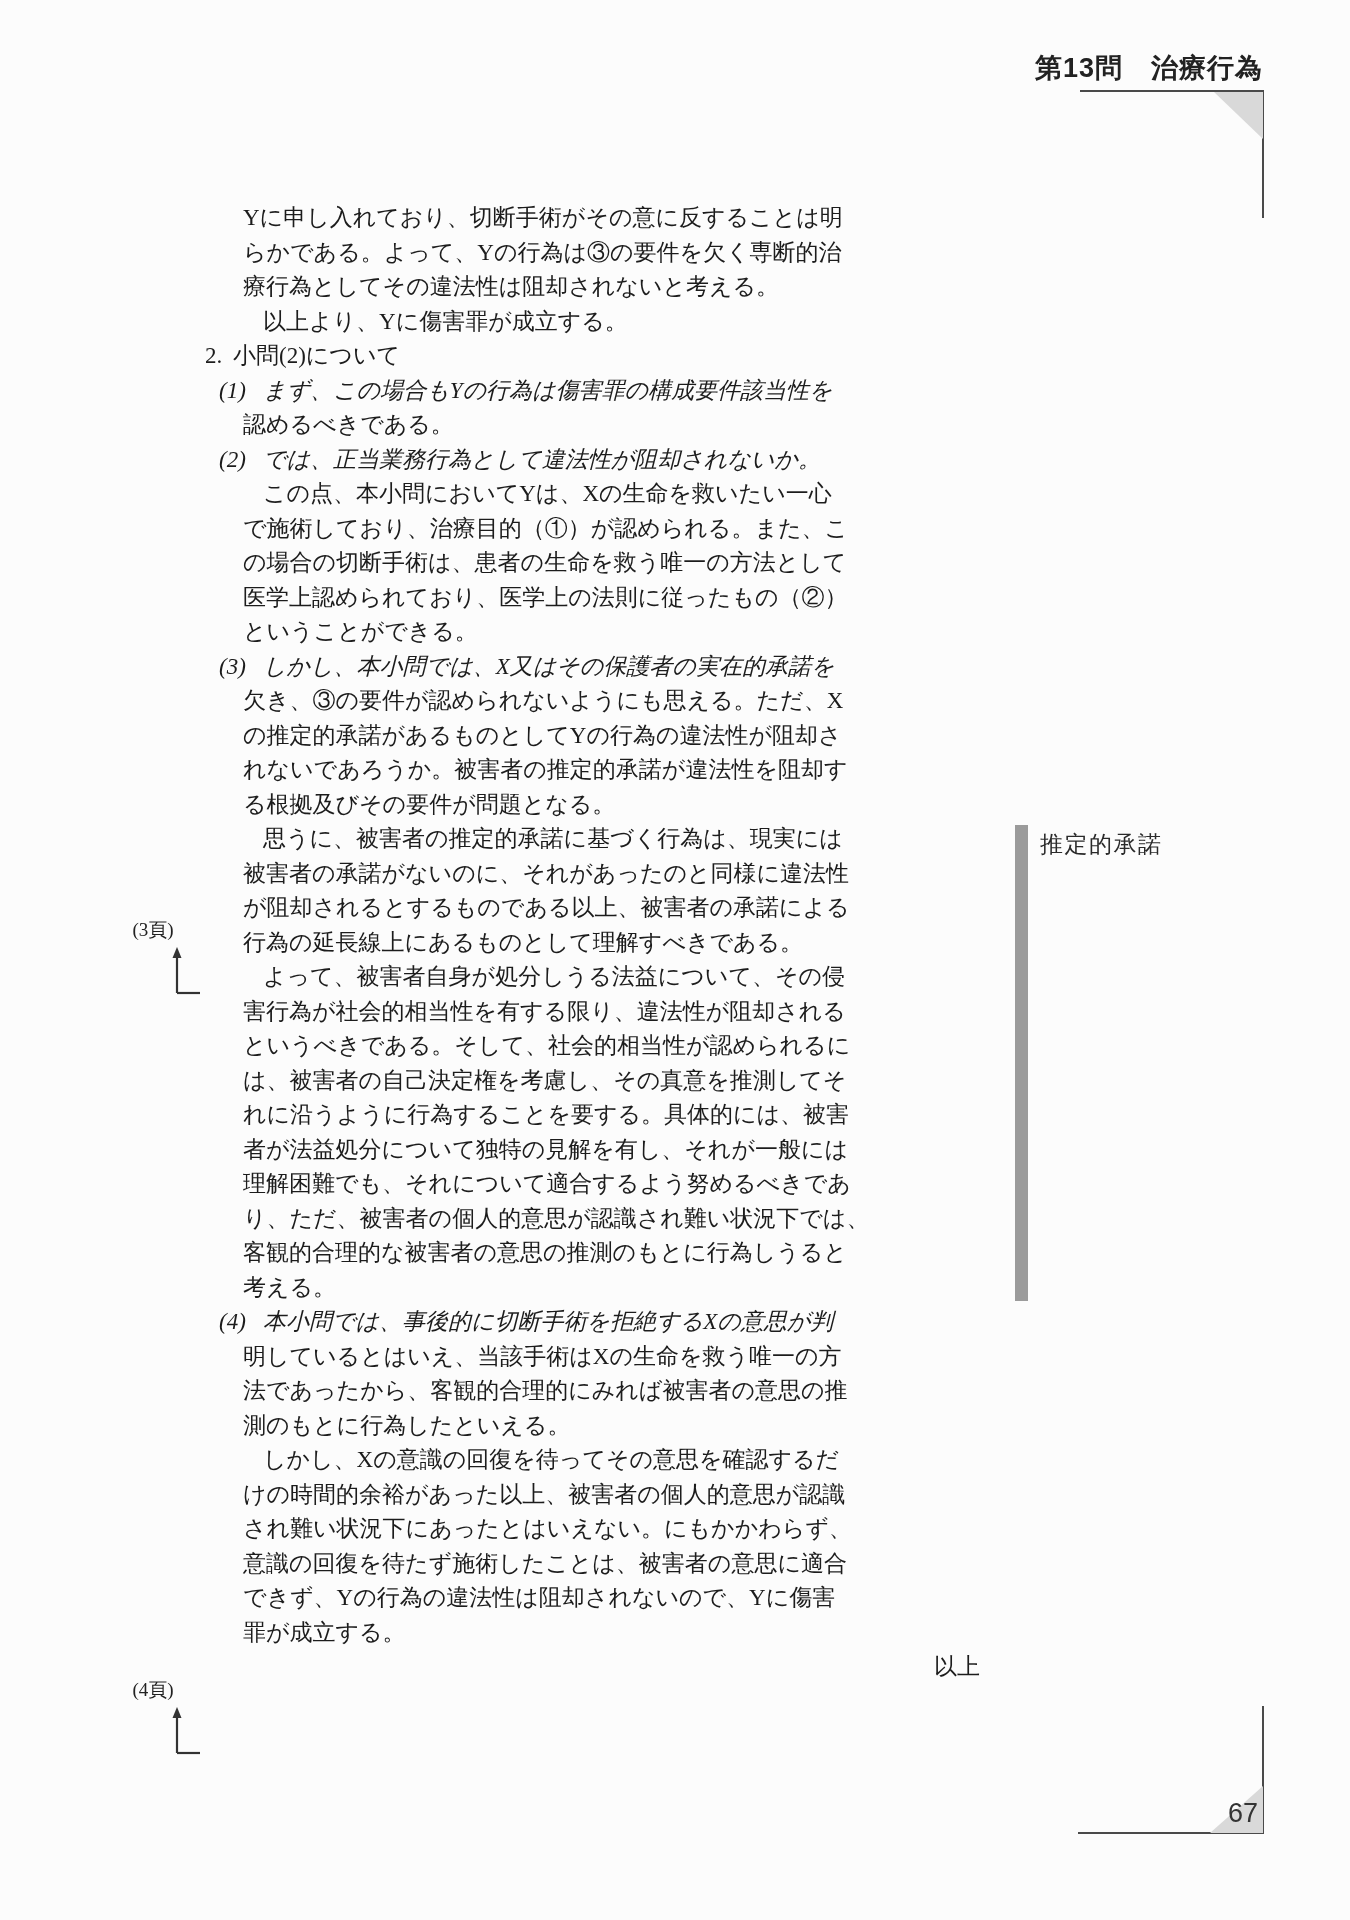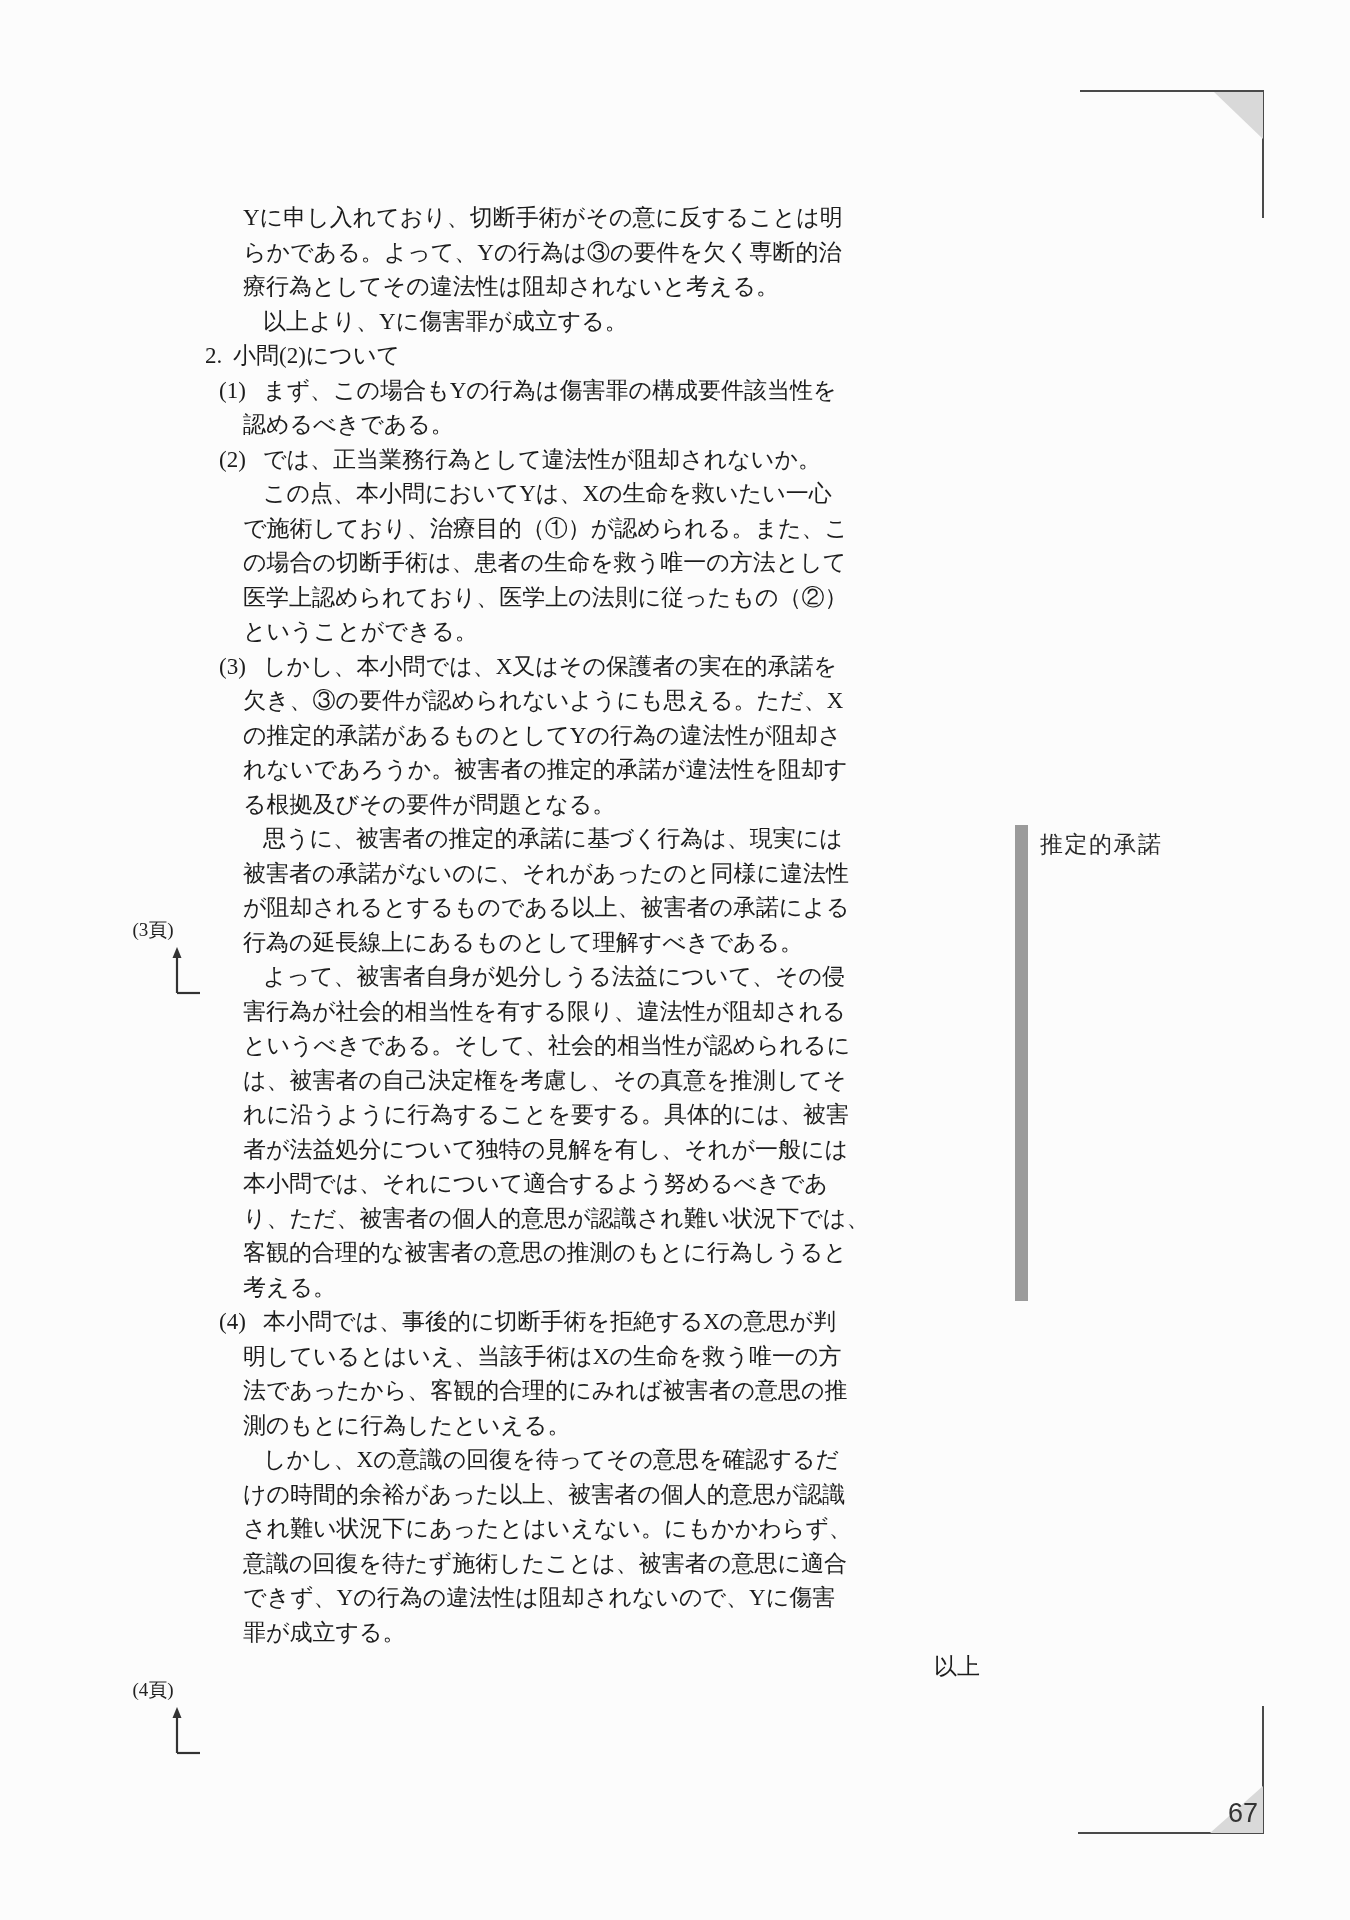--- a/index.html
+++ b/index.html
@@ -27,21 +27,21 @@
     font-family:Liberation Sans, sans-serif;
     font-size:27px;color:#333;
   }
   
   .content{
     position:absolute;left:0;top:201px;width:1350px;
     font-size:23px;line-height:34.5px;
   }
   .line{white-space:nowrap;}
   .line.num {padding-left:205px;}
-  .line.item{padding-left:219px;}
+  .line.item{padding-left:219px;font-style:italic;}
   .line.cont{padding-left:243px;}
   .line.para{padding-left:263px;}
   .line.right{padding-right:370px;text-align:right;}
   .line .lbl{display:inline-block;}
   .line.num  .lbl{width:28px;}
   .line.item .lbl{width:44px;}
   
   .note{position:absolute;color:#222;margin-top:36px;}
   .note-3{left:122px;top:881px;}
   .note-4{left:122px;top:1641px;}
@@ -56,20 +56,21 @@
     position:absolute;left:1040px;top:829px;
     font-family:"Liberation Sans","DejaVu Sans",sans-serif;
     font-size:23px;letter-spacing:1.5px;color:#2a2a2a;
   }
 </style>
 </head>
 <body>
 
 <div class="page">
 
+  <div class="page-title">第13問　治療行為</div>
   <div class="rule rule-top-h"></div>
   <div class="rule rule-top-v"></div>
   <div class="tri tri-top">
     <svg width="50" height="48" viewBox="0 0 50 48" aria-hidden="true">
       <polygon points="1,0 50,0 50,47" fill="#d9d9d9"></polygon>
     </svg>
   </div>
 
   <div class="content">
       <div class="line cont"><span>Yに申し入れており、切断手術がその意に反することは明</span></div>
@@ -93,21 +94,21 @@
       <div class="line para"><span>思うに、被害者の推定的承諾に基づく行為は、現実には</span></div>
       <div class="line cont"><span>被害者の承諾がないのに、それがあったのと同様に違法性</span></div>
       <div class="line cont"><span>が阻却されるとするものである以上、被害者の承諾による</span></div>
       <div class="line cont"><span>行為の延長線上にあるものとして理解すべきである。</span></div>
       <div class="line para"><span>よって、被害者自身が処分しうる法益について、その侵</span></div>
       <div class="line cont"><span>害行為が社会的相当性を有する限り、違法性が阻却される</span></div>
       <div class="line cont"><span>というべきである。そして、社会的相当性が認められるに</span></div>
       <div class="line cont"><span>は、被害者の自己決定権を考慮し、その真意を推測してそ</span></div>
       <div class="line cont"><span>れに沿うように行為することを要する。具体的には、被害</span></div>
       <div class="line cont"><span>者が法益処分について独特の見解を有し、それが一般には</span></div>
-      <div class="line cont"><span>本小問では、それについて適合するよう努めるべきであ</span></div>
+      <div class="line cont"><span>理解困難でも、それについて適合するよう努めるべきであ</span></div>
       <div class="line cont"><span>り、ただ、被害者の個人的意思が認識され難い状況下では、</span></div>
       <div class="line cont"><span>客観的合理的な被害者の意思の推測のもとに行為しうると</span></div>
       <div class="line cont"><span>考える。</span></div>
       <div class="line item"><span class="lbl">(4)</span><span>本小問では、事後的に切断手術を拒絶するXの意思が判</span></div>
       <div class="line cont"><span>明しているとはいえ、当該手術はXの生命を救う唯一の方</span></div>
       <div class="line cont"><span>法であったから、客観的合理的にみれば被害者の意思の推</span></div>
       <div class="line cont"><span>測のもとに行為したといえる。</span></div>
       <div class="line para"><span>しかし、Xの意識の回復を待ってその意思を確認するだ</span></div>
       <div class="line cont"><span>けの時間的余裕があった以上、被害者の個人的意思が認識</span></div>
       <div class="line cont"><span>され難い状況下にあったとはいえない。にもかかわらず、</span></div>

